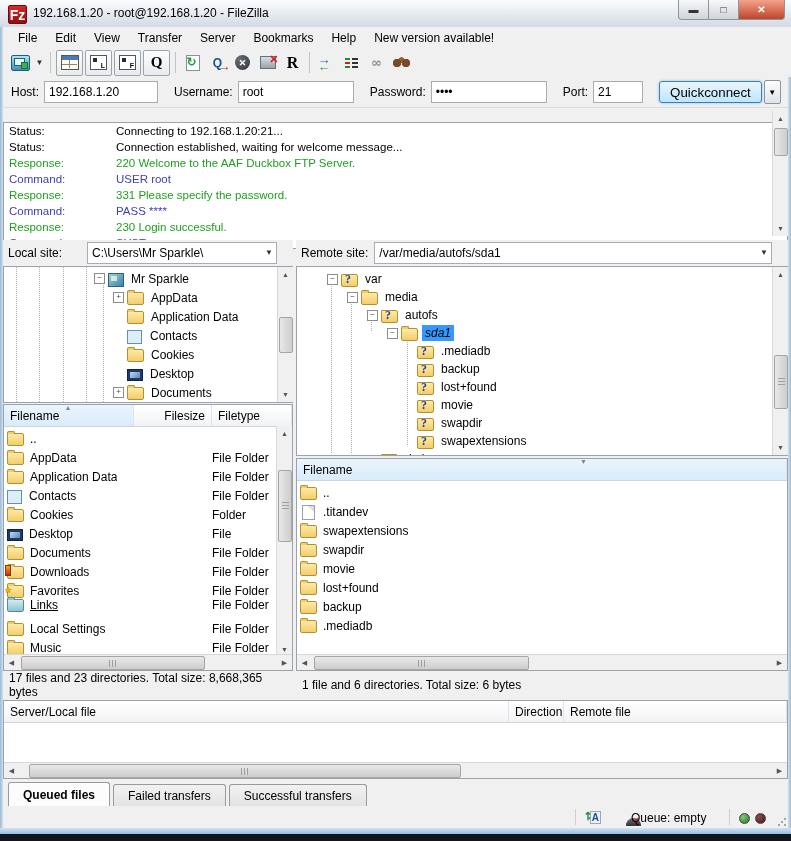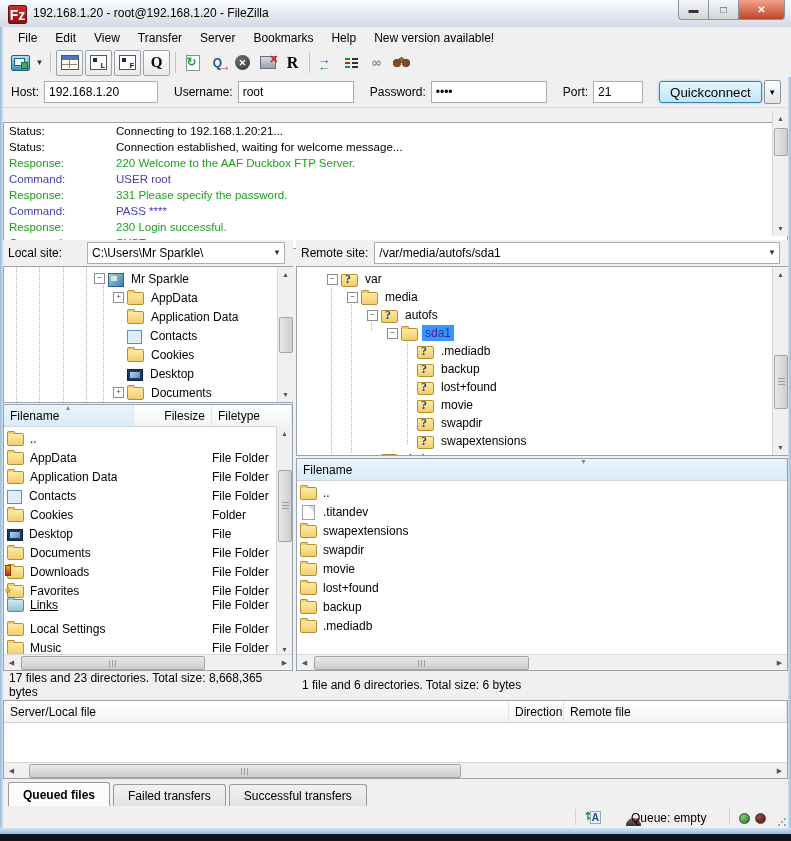--- a/index.html
+++ b/index.html
@@ -90,31 +90,31 @@
             font-size:7px;color:#555;}
   .sb-thumb{position:absolute;background:linear-gradient(90deg,#e8e8e8,#cdcdcd);border:1px solid #a5a5a5;border-radius:2px;}
   .sb-thumb.h{background:linear-gradient(#e8e8e8,#cdcdcd);}
   .grip-v{position:absolute;left:3px;top:50%;margin-top:-4px;width:7px;height:8px;
           background:repeating-linear-gradient(#9f9f9f 0 1px,transparent 1px 3px);}
   .grip-h{position:absolute;top:3px;left:50%;margin-left:-4px;height:7px;width:8px;
           background:repeating-linear-gradient(90deg,#9f9f9f 0 1px,transparent 1px 3px);}
   
   .sitebar{display:flex;align-items:center;background:#f0f0f0;height:25px;}
   .sitebar .lab{margin:0 6px 0 5px;white-space:nowrap;}
-  .combo{flex:1;height:20px;border:1px solid #a8adb3;background:#fff;display:flex;align-items:center;margin-right:8px;}
+  .combo{flex:1;height:20px;border:1px solid #a8adb3;background:#fff;display:flex;align-items:center;margin-right:16px;}
   .combo .val{flex:1;padding-left:4px;white-space:nowrap;overflow:hidden;}
   .combo .drop{width:14px;font-size:8px;color:#333;text-align:center;}
   
   .pane{background:#fff;border:1px solid #9aa2ad;box-sizing:border-box;overflow:hidden;}
   .trow{position:absolute;display:flex;align-items:center;white-space:nowrap;}
   .expander{width:9px;height:9px;border:1px solid #8c8c8c;background:#fff;font:8px/7px "Liberation Sans",sans-serif;
             text-align:center;color:#444;flex-shrink:0;margin-right:3px;}
   .expander.none{visibility:hidden;}
   .tlabel{padding:1px 3px;}
-  .tlabel.sel{background:#3399ff;color:#4c1d95;}
+  .tlabel.sel{background:#3399ff;color:#000000;font-style:italic;}
   .guide{position:absolute;border-left:1px dotted #b0b0b0;width:0;}
   
   .fi{display:inline-block;position:relative;flex-shrink:0;}
   .i-folder,.i-links,.i-downloads,.i-favorites{width:15px;height:11px;margin:2px 4px 0 0;
       background:linear-gradient(#fdeaa5,#f2cd6d);border:1px solid #b3912f;border-radius:1px 2px 2px 2px;}
   .i-folder::before,.i-links::before,.i-downloads::before,.i-favorites::before{content:"";position:absolute;top:-3px;left:-1px;width:6px;height:2px;
       background:#f2cd6d;border:1px solid #b3912f;border-bottom:none;border-radius:2px 2px 0 0;}
   .i-links{background:linear-gradient(#d3ebf0,#8fc3cf);border-color:#4d8f9f;}
   .i-links::before{background:#8fc3cf;border-color:#4d8f9f;}
   .i-qfolder{width:15px;height:11px;margin:2px 4px 0 0;background:linear-gradient(#fdeaa5,#f2cd6d);

